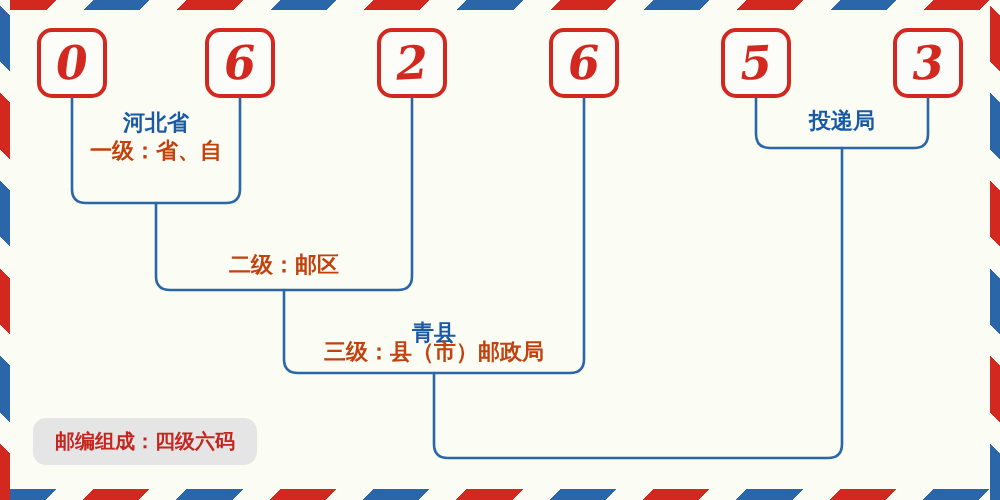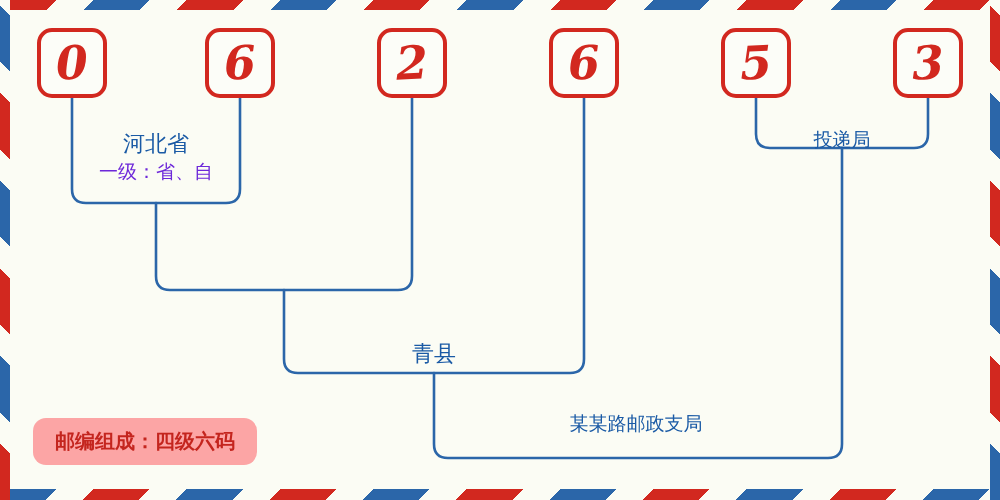--- a/index.html
+++ b/index.html
@@ -29,31 +29,31 @@
     border:4px solid #d2281f; border-radius:15px; background:#fcfdf8;
     box-sizing:border-box; display:flex; align-items:center; justify-content:center;
   }
   .digit {
     font-family:"DejaVu Serif", serif; font-style:italic; font-weight:bold;
     font-size:46px; color:#d2281f; transform:rotate(-3deg); line-height:1;
   }
 
   
   .lbl { position:absolute; transform:translateX(-50%); text-align:center;
-         font-weight:normal; white-space:nowrap; line-height:1.15;margin-top:21px; }
+         font-weight:bold; white-space:nowrap; line-height:1.15; }
   .lbl.blue { color:#1a5aa5; }
-  .lbl.red  { color:#6d28d9; }
+  .lbl.red  { color:#c2410c; }
   .fs-name { font-size:22px; }
-  .fs-desc { font-size:19px; }
+  .fs-desc { font-size:22px; }
   .two-line span { display:block; line-height:24px; }
 
   
   .badge {
     position:absolute; left:33px; top:418px; width:224px; height:47px;
-    background:#fca5a5; border-radius:13px;
+    background:#e5e5e5; border-radius:13px;
     display:flex; align-items:center; justify-content:center;
   }
   .badge span { color:#c4251e; font-weight:bold; font-size:20px; white-space:nowrap; }
 </style>
 </head>
 <body>
 
 <div class="canvas">
 
   <div class="strip top"></div>
@@ -86,24 +86,25 @@
   </div>
   <div class="digit-box" style="left:893px">
     <span class="digit">3</span>
   </div>
 
   <div class="lbl blue fs-name" style="left:156px; top:110px">河北省</div>
   <div class="lbl red fs-desc two-line" style="left:156px; top:139px">
     <span>一级：省、自</span>
   </div>
 
+  <div class="lbl red fs-desc" style="left:284px; top:252px">二级：邮区</div>
 
   <div class="lbl blue fs-name" style="left:434px; top:320px">青县</div>
+  <div class="lbl red fs-desc" style="left:434px; top:339px">三级：县（市）邮政局</div>
 
-  <div class="lbl blue fs-desc" style="left:636px; top:392px">某某路邮政支局</div>
 
   <div class="lbl blue fs-desc" style="left:842px; top:108px">投递局</div>
 
   <div class="badge">
     <span>邮编组成：四级六码</span>
   </div>
 
 </div>
 
 </body></html>

